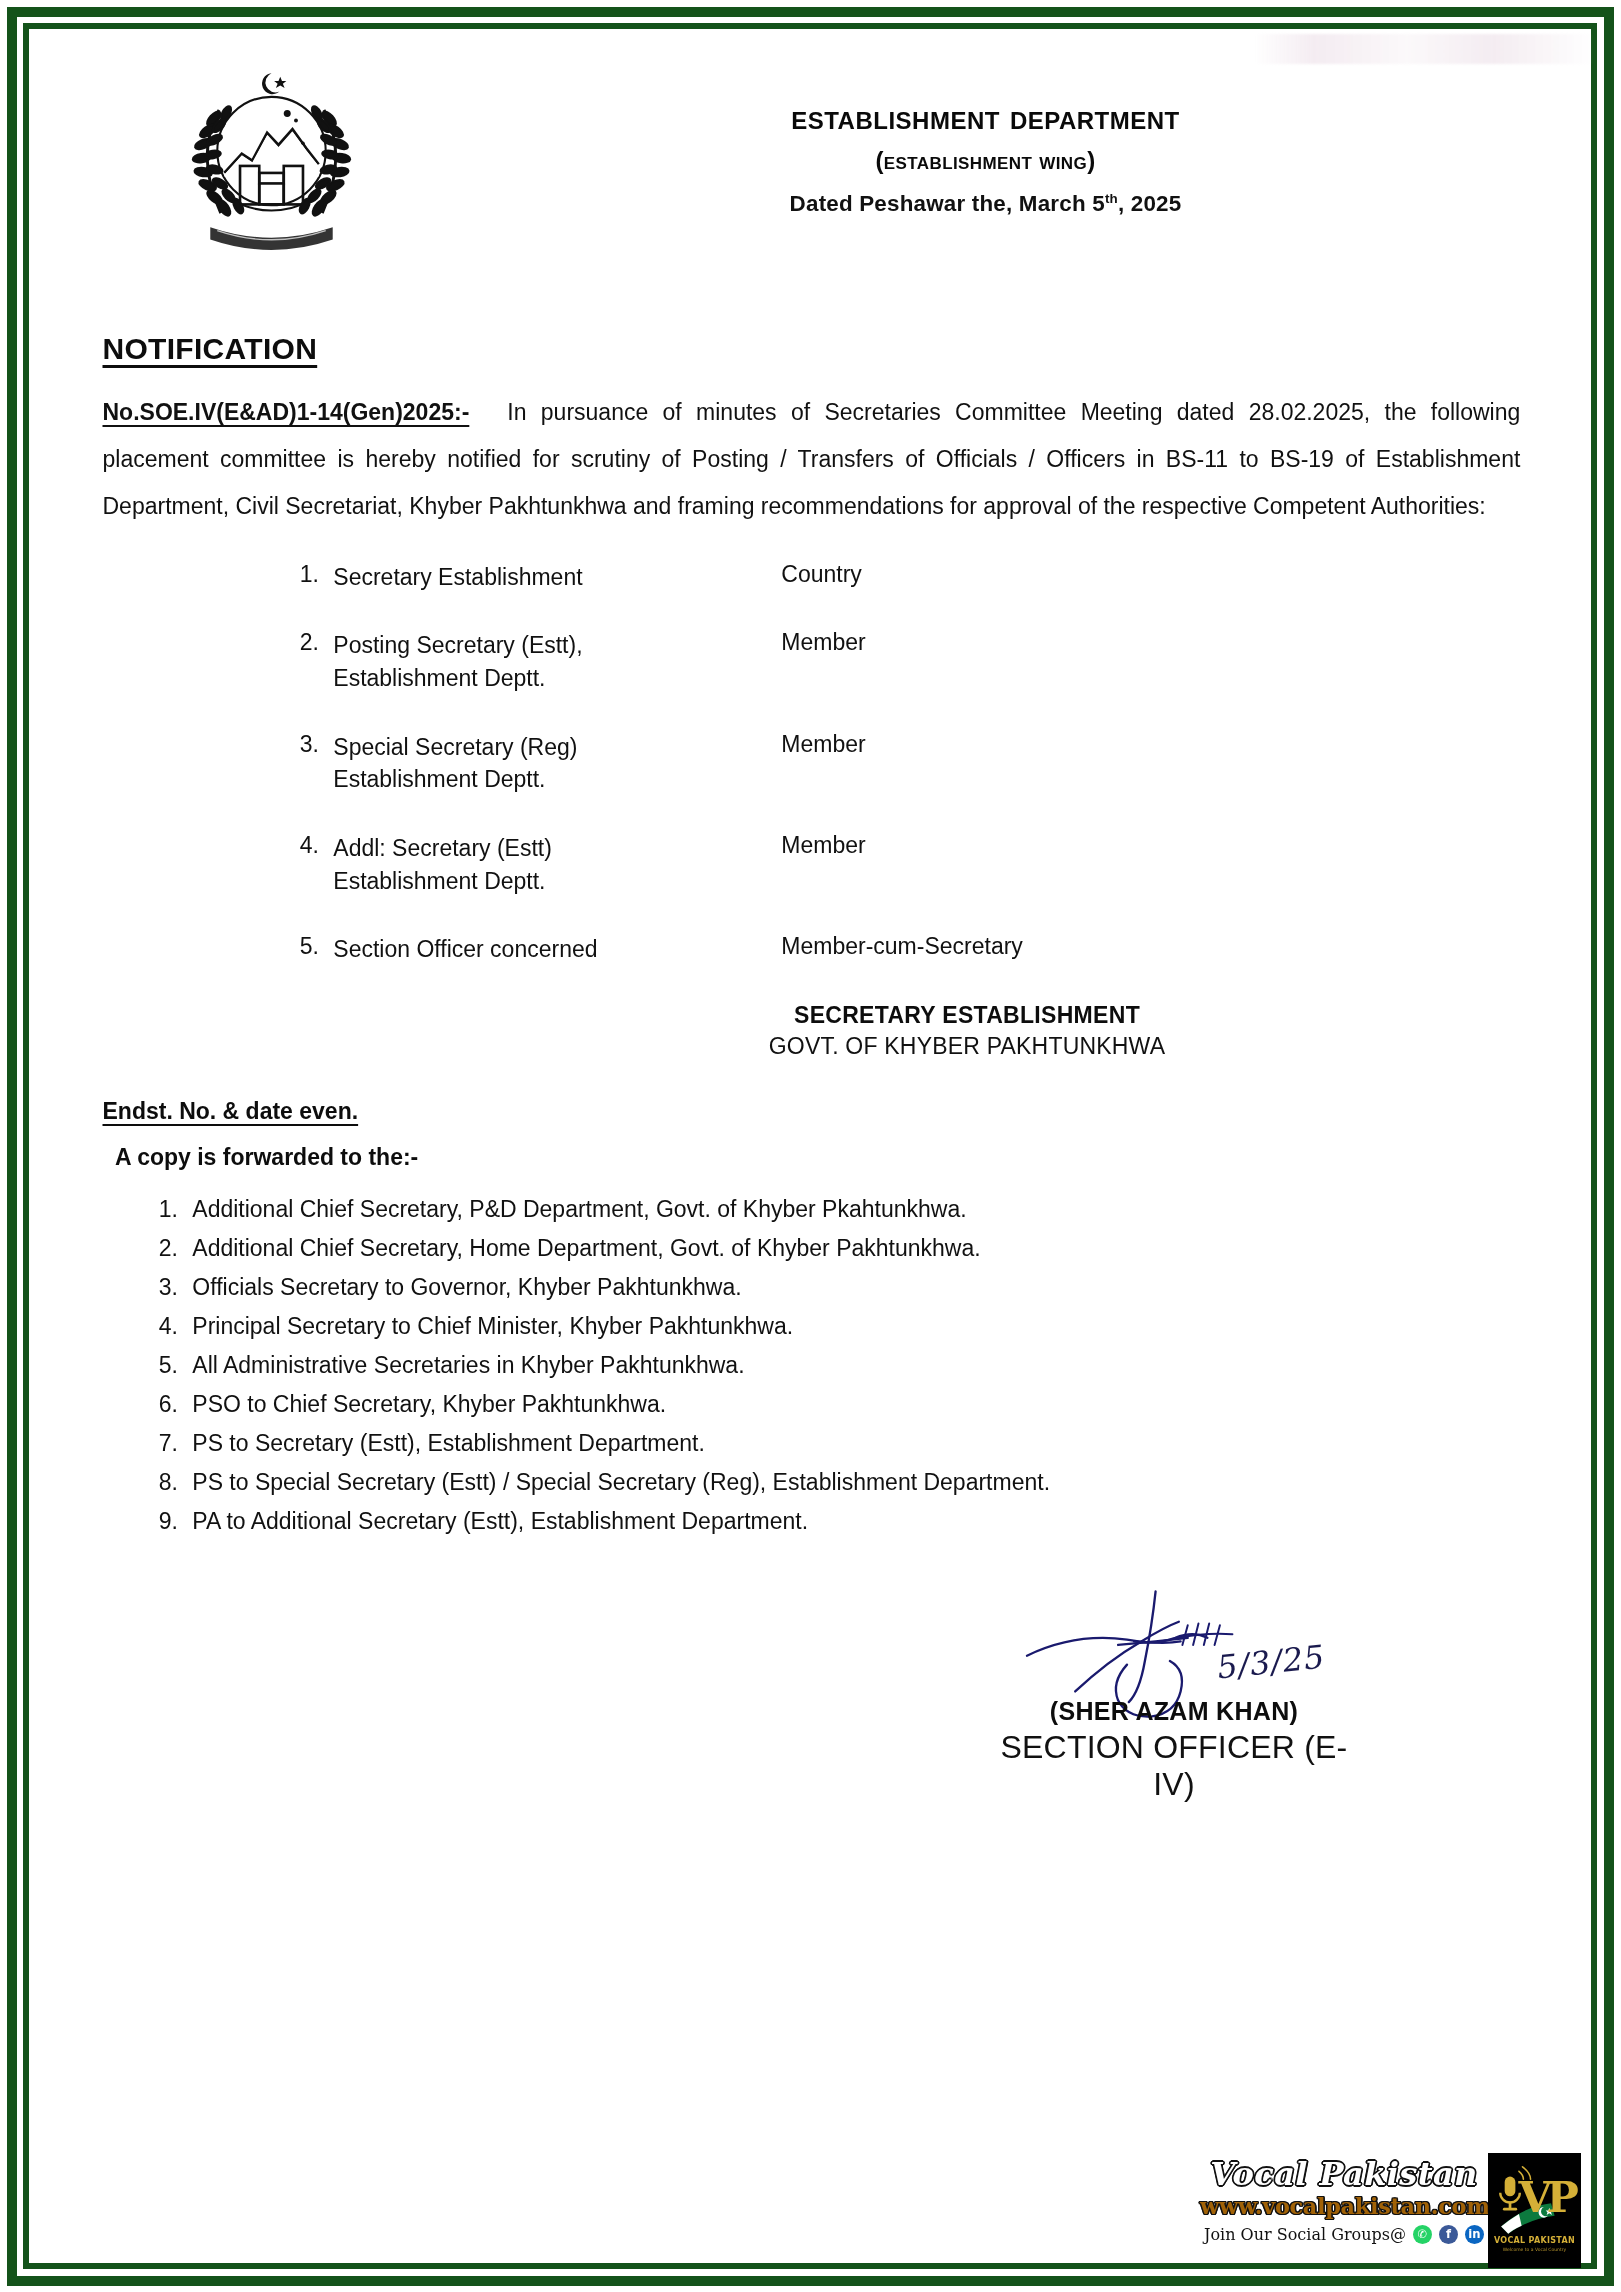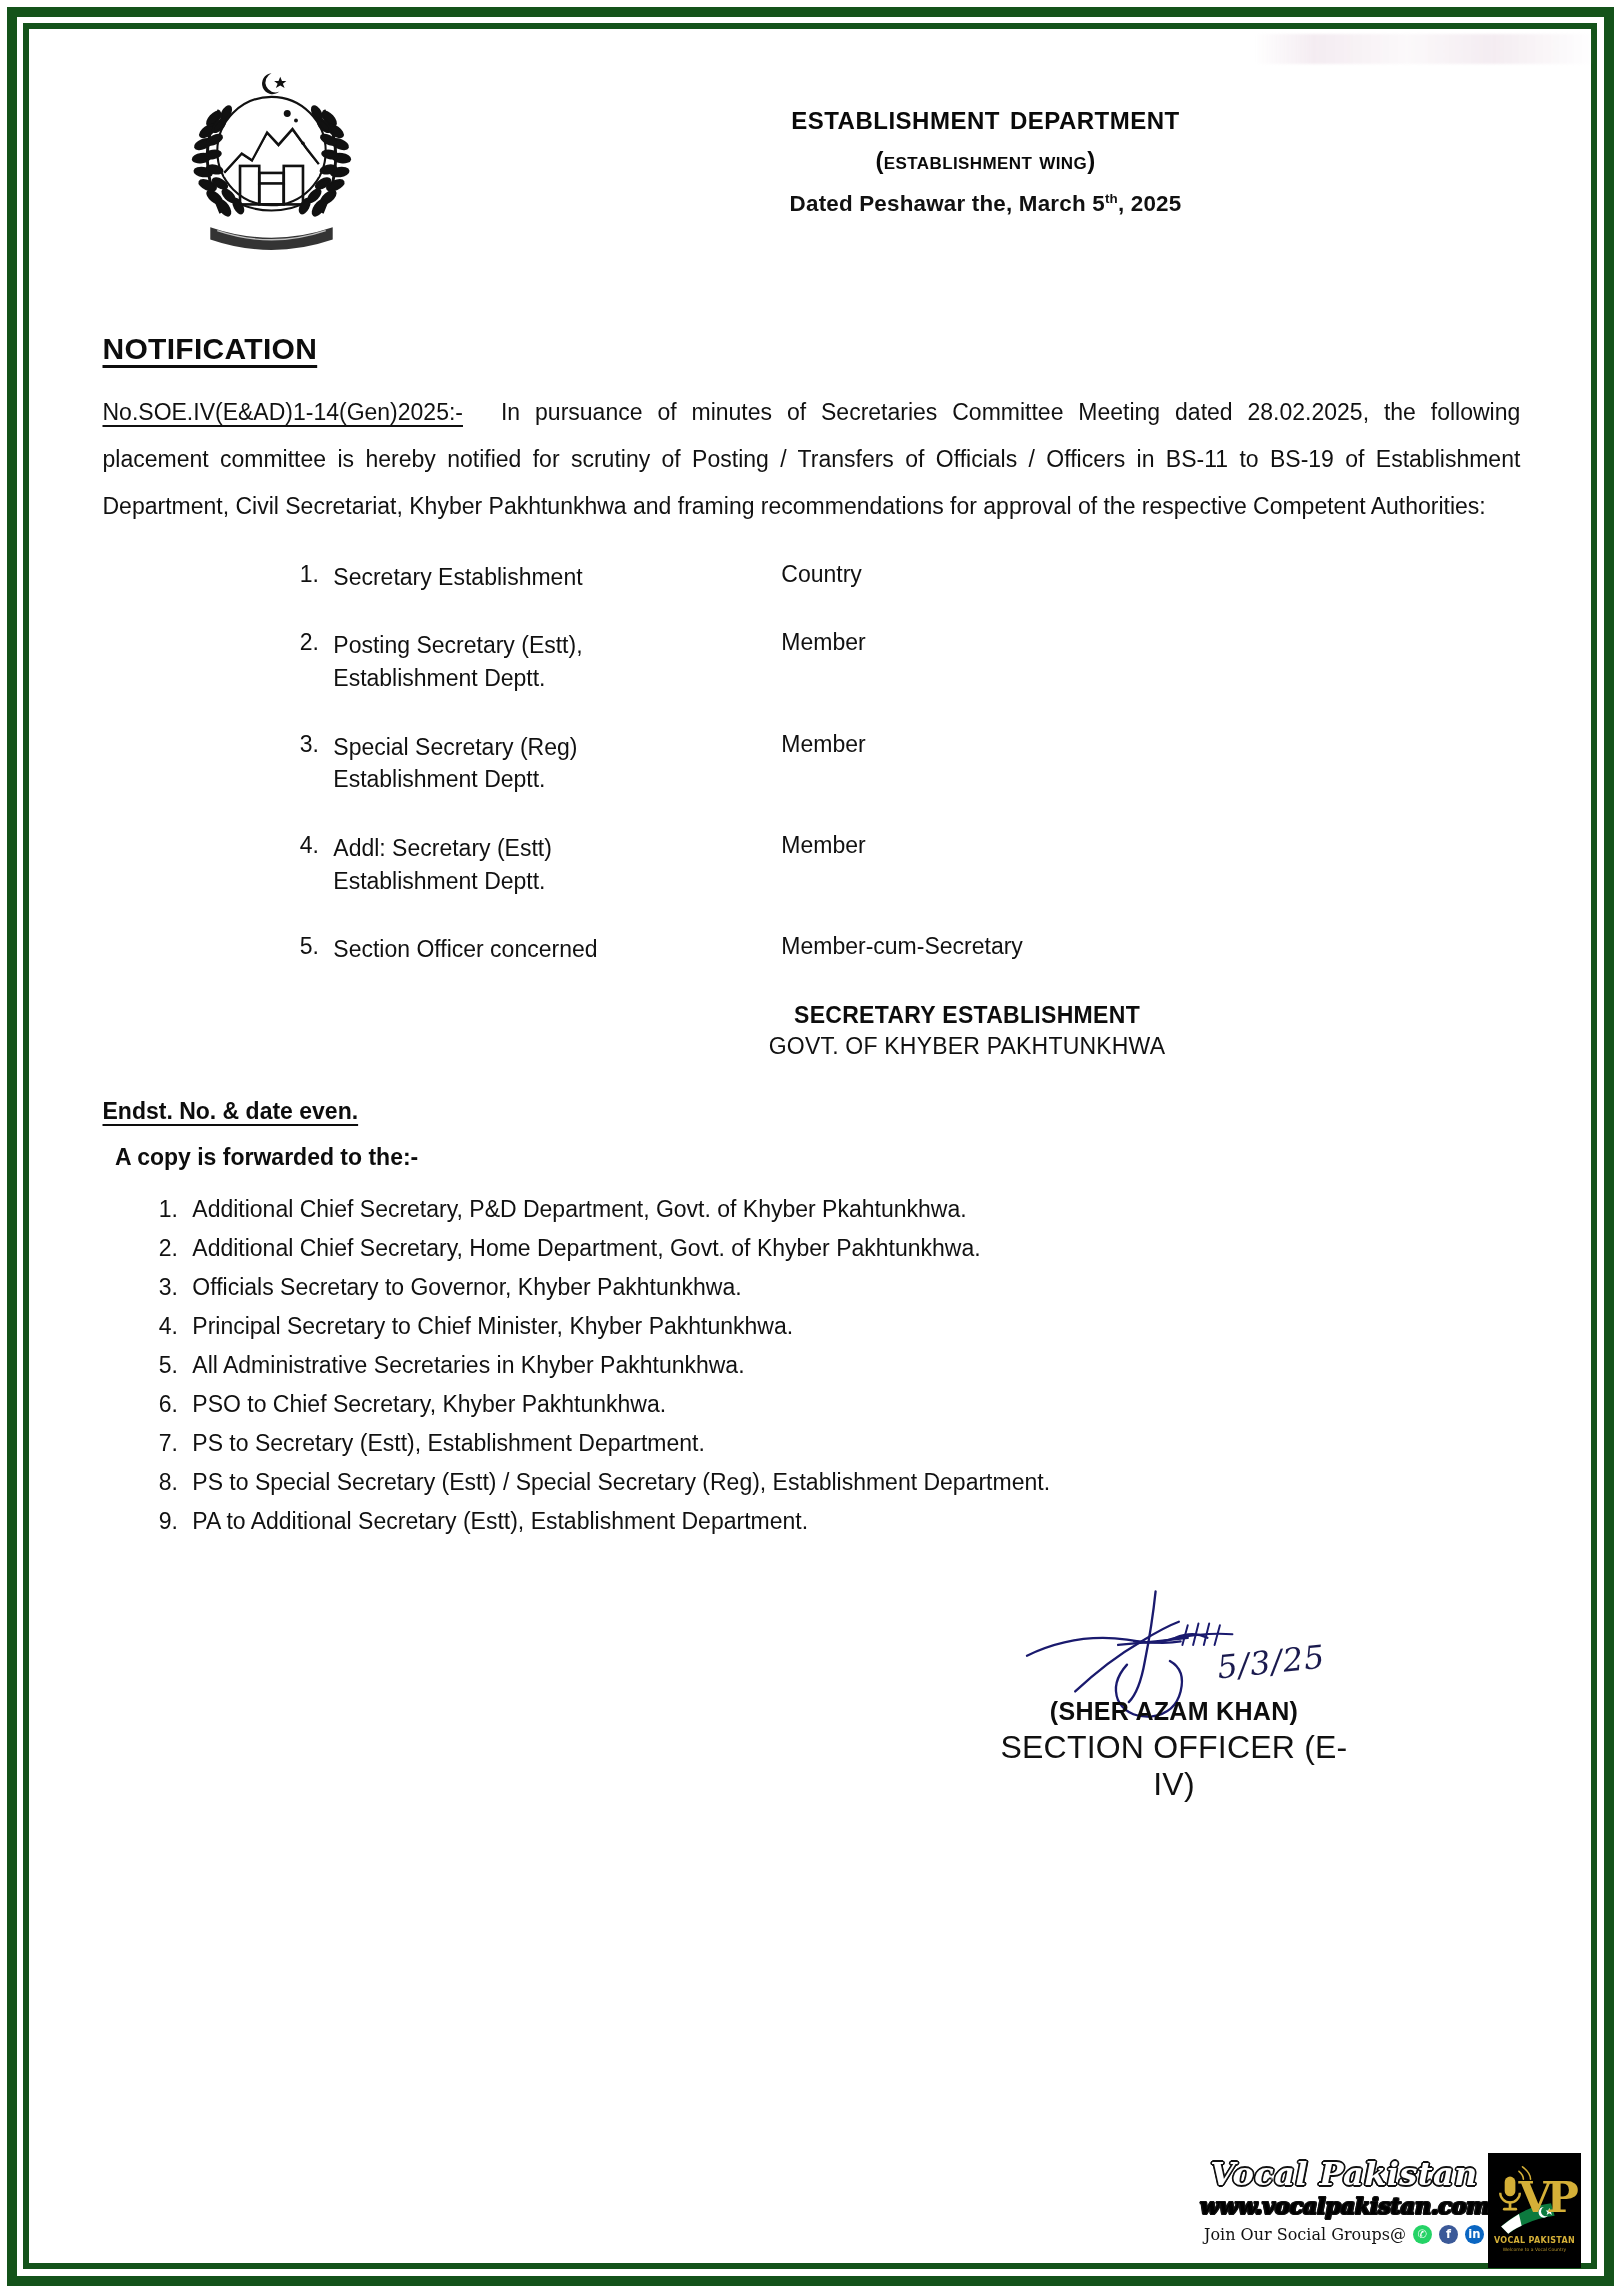--- a/index.html
+++ b/index.html
@@ -126,21 +126,21 @@
   }
 
   .body-para {
     margin: 23px 10.7px 0 12.5px;
     font-size: 23px;
     line-height: 2.06;
     color: #111;
     text-align: justify;
   }
   .ref-no {
-    font-weight: normal;
+    font-weight: bold;
     text-decoration: underline;
     text-underline-offset: 5.4px;
     text-decoration-thickness: 2.2px;
     white-space: nowrap;
   }
   .ref-gap { display: inline-block; width: 38px; }
 
   
   .committee {
     margin: 30px 0 0 0;
@@ -298,28 +298,27 @@
        1.8px 0 0 #111, -1.8px 0 0 #111, 0 1.8px 0 #111, 0 -1.8px 0 #111,
        1.3px 1.3px 0 #111, -1.3px 1.3px 0 #111, 1.3px -1.3px 0 #111, -1.3px -1.3px 0 #111;
     letter-spacing: 0.4px;
     text-align: center;
     line-height: 1.05;
   }
   .wm-url {
     font-family: "DejaVu Serif", serif;
     font-weight: bold;
     font-size: 22.4px;
-    color: #000000;
+    color: #a16207;
     text-shadow:
        1.4px 0 0 #111, -1.4px 0 0 #111, 0 1.4px 0 #111, 0 -1.4px 0 #111,
        1.1px 1.1px 0 #111, -1.1px 1.1px 0 #111, 1.1px -1.1px 0 #111, -1.1px -1.1px 0 #111;
     text-align: center;
     margin-top: 1.8px;
     letter-spacing: -0.3px;
-    font-style: italic;
   }
   .wm-social {
     display: flex;
     align-items: flex-end;
     justify-content: center;
     gap: 7px;
     margin-top: 5.4px;
   }
   .wm-join {
     font-family: "DejaVu Serif", serif;

